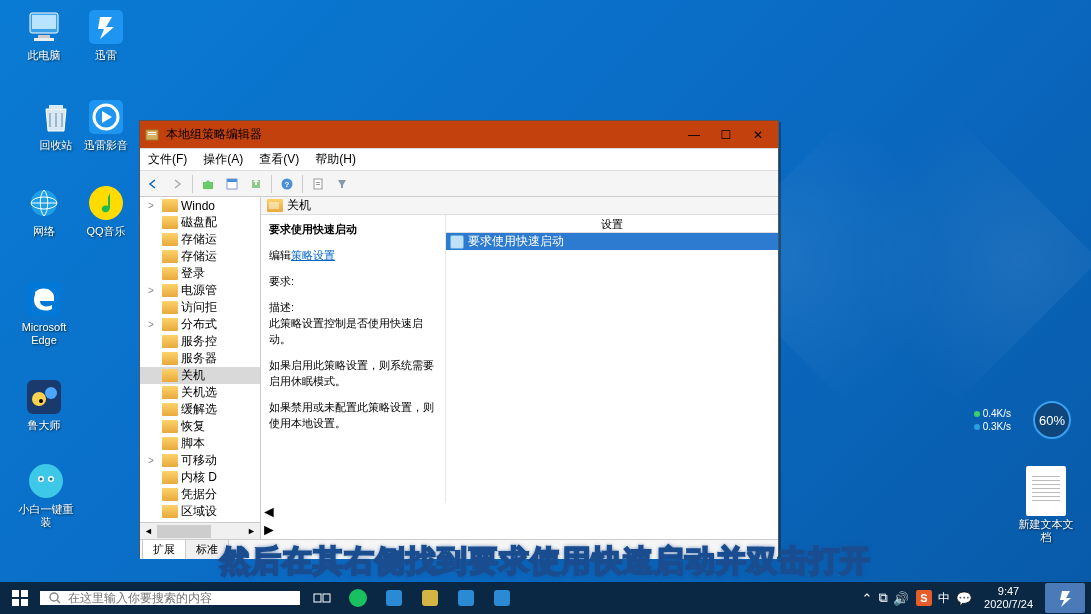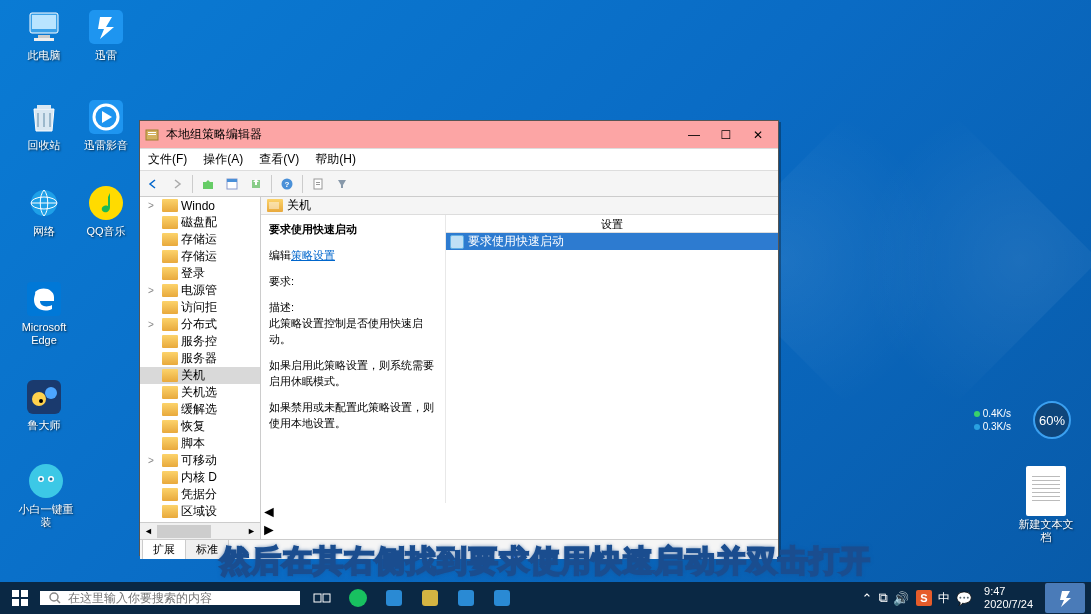--- a/index.html
+++ b/index.html
@@ -20,21 +20,21 @@
 .dicon { position:absolute; width:62px; text-align:center; color:#fff; font-size:11px; cursor:pointer; }
 .dicon .ibox { width:42px; height:42px; margin:0 auto 1px; display:flex; align-items:center; justify-content:center; }
 .dicon .label { text-shadow: 1px 1px 2px rgba(0,0,0,.7); line-height:13px; }
 .dicon svg { width:40px; height:40px; }
 
 
 .gpedit {
   position:absolute; left:139px; top:120px; width:640px; height:436px;
   background:#f0f0f0; border:1px solid #555; box-shadow: 2px 2px 0 rgba(0,0,0,.3);
 }
-.titlebar { height:28px; background:#fca5a5; display:flex; align-items:center; padding:0 4px; border-bottom:1px solid #ddd; }
+.titlebar { height:28px; background:#c2410c; display:flex; align-items:center; padding:0 4px; border-bottom:1px solid #ddd; }
 .titlebar .ticon { width:16px; height:16px; margin-right:6px; }
 .titlebar .ttext { flex:1; font-size:12px; color:#000; }
 .titlebar .wbtn { width:32px; height:20px; display:flex; align-items:center; justify-content:center; font-size:12px; cursor:pointer; }
 
 .menubar { height:22px; background:#fff; display:flex; align-items:center; padding-left:0; border-bottom:1px solid #ddd; font-size:12px;text-align:center; }
 .menubar .mitem { padding:2px 8px; cursor:pointer; }
 
 .toolbar { height:26px; background:#f5f5f5; display:flex; align-items:center; padding-left:2px; border-bottom:1px solid #ccc; gap:2px; }
 .toolbar .tbtn { width:22px; height:22px; display:flex; align-items:center; justify-content:center; cursor:pointer; border:1px solid transparent; }
 .toolbar .tsep { width:1px; height:18px; background:#ccc; margin:0 2px; }
@@ -93,21 +93,21 @@
 
 .taskbar { position:absolute; left:0; right:0; bottom:0; height:32px; background:#0a2844; display:flex; align-items:center; }
 .startbtn { width:40px; height:32px; display:flex; align-items:center; justify-content:center; cursor:pointer; }
 .searchbox { width:260px; height:14px; background:#fff; display:flex; align-items:center; padding:0 8px; }
 .searchbox input { border:none; outline:none; flex:1; font-size:12px; color:#666; background:transparent; }
 .tbicons { display:flex; align-items:center; height:100%; margin-left:4px; }
 .tbicons .ti { width:36px; height:32px; display:flex; align-items:center; justify-content:center; cursor:pointer; }
 .tray { margin-left:auto; display:flex; align-items:center; color:#fff; font-size:11px; padding-right:6px; gap:8px; height:100%; }
 .tray .ticons { display:flex; gap:6px; align-items:center; }
 .tray .ticons span { font-size:13px; cursor:pointer; }
-.tray .clock { text-align:left; line-height:13px; padding:0 4px; }
+.tray .clock { text-align:center; line-height:13px; padding:0 4px; }
 .tray .big { width:40px; height:30px; background:#4a7bb8; border-radius:2px; display:flex; align-items:center; justify-content:center; }
 </style>
 </head>
 <body>
 
 <div class="dicon" style="left:13px;top:6px">
   <div class="ibox">
       <svg viewBox="0 0 40 40">
         <rect x="6" y="6" width="28" height="20" rx="2" fill="#3aa0e8" stroke="#fff" stroke-width="1"></rect>
         <rect x="8" y="8" width="24" height="14" fill="#b9e4ff"></rect>
@@ -119,21 +119,21 @@
 </div>
 <div class="dicon" style="left:75px;top:6px">
   <div class="ibox">
       <svg viewBox="0 0 40 40">
         <rect x="3" y="3" width="34" height="34" rx="5" fill="#1e95f0"></rect>
         <path d="M14 10 L26 10 L20 20 L28 20 L14 32 L18 22 L12 22 Z" fill="#fff"></path>
       </svg>
     </div>
   <div class="label">迅雷</div>
 </div>
-<div class="dicon" style="left:13px;top:96px">
+<div class="dicon" style="left:25px;top:96px">
   <div class="ibox">
       <svg viewBox="0 0 40 40">
         <path d="M10 12 L30 12 L28 34 L12 34 Z" fill="#d9e7f2" stroke="#fff" stroke-width="1"></path>
         <rect x="13" y="8" width="14" height="4" fill="#d9e7f2"></rect>
         <path d="M14 16 L14 30 M20 16 L20 30 M26 16 L26 30" stroke="#9cb8cc" stroke-width="2"></path>
       </svg>
     </div>
   <div class="label">回收站</div>
 </div>
 <div class="dicon" style="left:75px;top:96px">

